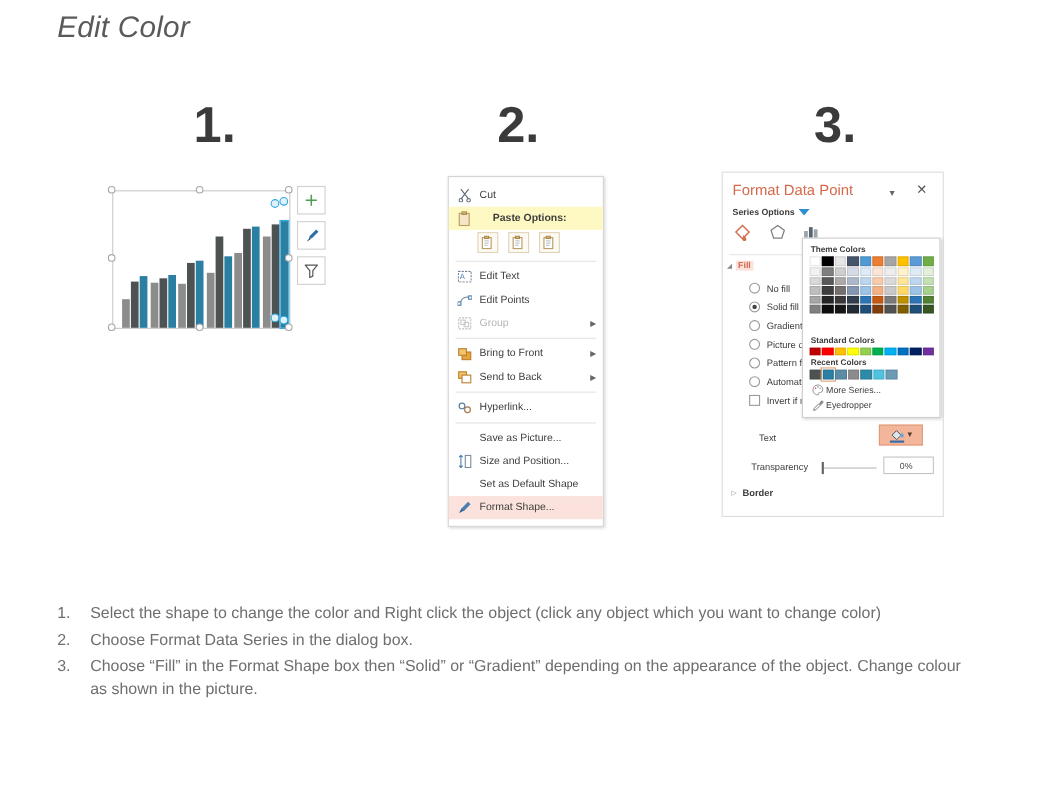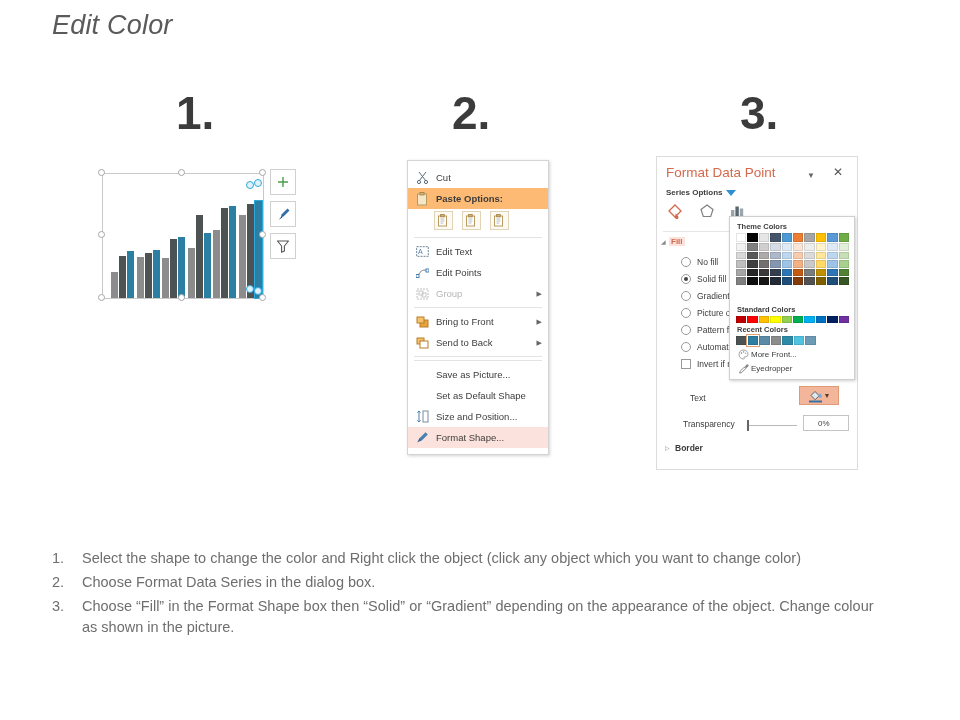--- a/index.html
+++ b/index.html
@@ -50,21 +50,21 @@
   .ctxmenu{
     position:absolute;left:407px;top:160px;width:140px;
     background:#fff;border:1px solid #d4d4d4;
     box-shadow:1px 1px 3px rgba(0,0,0,.18);
     font-size:9.5px;padding:6px 0;
   }
   .mi{display:flex;align-items:center;height:21px;padding:0 4px;position:relative;}
   .mi .ic{width:20px;height:16px;display:flex;align-items:center;justify-content:center;flex:0 0 20px;}
   .mi .lb{padding-left:4px;color:#3c3c3c;white-space:nowrap;}
   .mi.dim .lb{color:#b5b5b5;}
-  .mi.hl{background:#fdba74;}
+  .mi.hl{background:#fef9c3;gap:12px;}
   .mi.hl .lb{font-weight:bold;}
   .mi.pink{background:#fbe2dc;}
   .mi .arw{position:absolute;right:6px;font-size:7px;color:#666;}
   .sep{height:1px;background:#e3e3e3;margin:3px 6px;}
   .pasterow{display:flex;gap:9px;padding:2px 0 4px 26px;}
   .pbtn{width:17px;height:17px;border:1px solid #e0d3b8;background:#fdfaf3;
         display:flex;align-items:center;justify-content:center;}
 
   
   .fpane{
@@ -293,37 +293,46 @@
       <span class="ic">
         <svg width="13" height="12" viewBox="0 0 13 12">
           <rect x="1" y="1" width="7" height="6" fill="#f5c36b" stroke="#b87f28"></rect>
           <rect x="4" y="4" width="8" height="7" fill="#fff" stroke="#b87f28"></rect>
         </svg>
       </span>
       <span class="lb">Send to Back</span>
       <span class="arw">▶</span>
     </div>
     <div class="sep"></div>
+    <div class="mi">
+      <span class="ic">
+        <svg width="13" height="12" viewBox="0 0 13 12">
+          <circle cx="4" cy="4" r="2.6" fill="none" stroke="#5a7fa8" stroke-width="1.1"></circle>
+          <circle cx="9" cy="7.5" r="2.6" fill="none" stroke="#a8774a" stroke-width="1.1"></circle>
+        </svg>
+      </span>
+      <span class="lb">Hyperlink...</span>
+    </div>
     <div class="sep"></div>
     <div class="mi">
       <span class="ic"></span>
       <span class="lb">Save as Picture...</span>
-    </div>
-    <div class="mi">
-      <span class="ic"></span>
-      <span class="lb">Set as Default Shape</span>
     </div>
     <div class="mi">
       <span class="ic">
         <svg width="13" height="13" viewBox="0 0 13 13">
           <path d="M3 1v11M1.4 2.6L3 1l1.6 1.6M1.4 10.4L3 12l1.6-1.6" stroke="#4a7fb0" fill="none"></path>
           <rect x="7" y="1" width="5" height="11" fill="none" stroke="#7a8a99"></rect>
         </svg>
       </span>
       <span class="lb">Size and Position...</span>
+    </div>
+    <div class="mi">
+      <span class="ic"></span>
+      <span class="lb">Set as Default Shape</span>
     </div>
     <div class="mi pink">
       <span class="ic">
         <svg width="13" height="13" viewBox="0 0 13 13">
           <path d="M9.5 1.2l2.3 2.3-6 6-2.9.6.6-2.9z" fill="#4a7fb0"></path>
           <path d="M3.4 7.6l-2.2 3.9 3.9-2.1z" fill="#2f5f8f"></path>
         </svg>
       </span>
       <span class="lb">Format Shape...</span>
     </div>
@@ -504,21 +513,21 @@
     </div>
   <div class="cmenuitem">
     <span class="ci">
       <svg width="11" height="11" viewBox="0 0 11 11">
         <path d="M5.5 1a4.5 4.5 0 000 9c.8 0 1-.5.6-1s.2-1.2.9-1.2h.9A2.6 2.6 0 0010 5.2C10 2.8 8 1 5.5 1z" fill="none" stroke="#8a8a8a" stroke-width=".8"></path>
         <circle cx="3.4" cy="4" r=".7" fill="#c0504d"></circle>
           <circle cx="5.6" cy="2.9" r=".7" fill="#4f81bd"></circle>
           <circle cx="7.6" cy="4.2" r=".7" fill="#9bbb59"></circle>
       </svg>
     </span>
-    <span>More Front...</span>
+    <span>More Series...</span>
   </div>
   <div class="cmenuitem">
     <span class="ci">
       <svg width="11" height="11" viewBox="0 0 11 11">
         <path d="M8.6 1.4a1.3 1.3 0 011.8 1.8L8.2 5.4 6.6 3.8z" fill="#8a8a8a"></path>
         <path d="M6.2 4.2l1.4 1.4-4 4-1.9.5.5-1.9z" fill="none" stroke="#6b6b6b" stroke-width=".8"></path>
       </svg>
     </span>
     <span>Eyedropper</span>
   </div>

